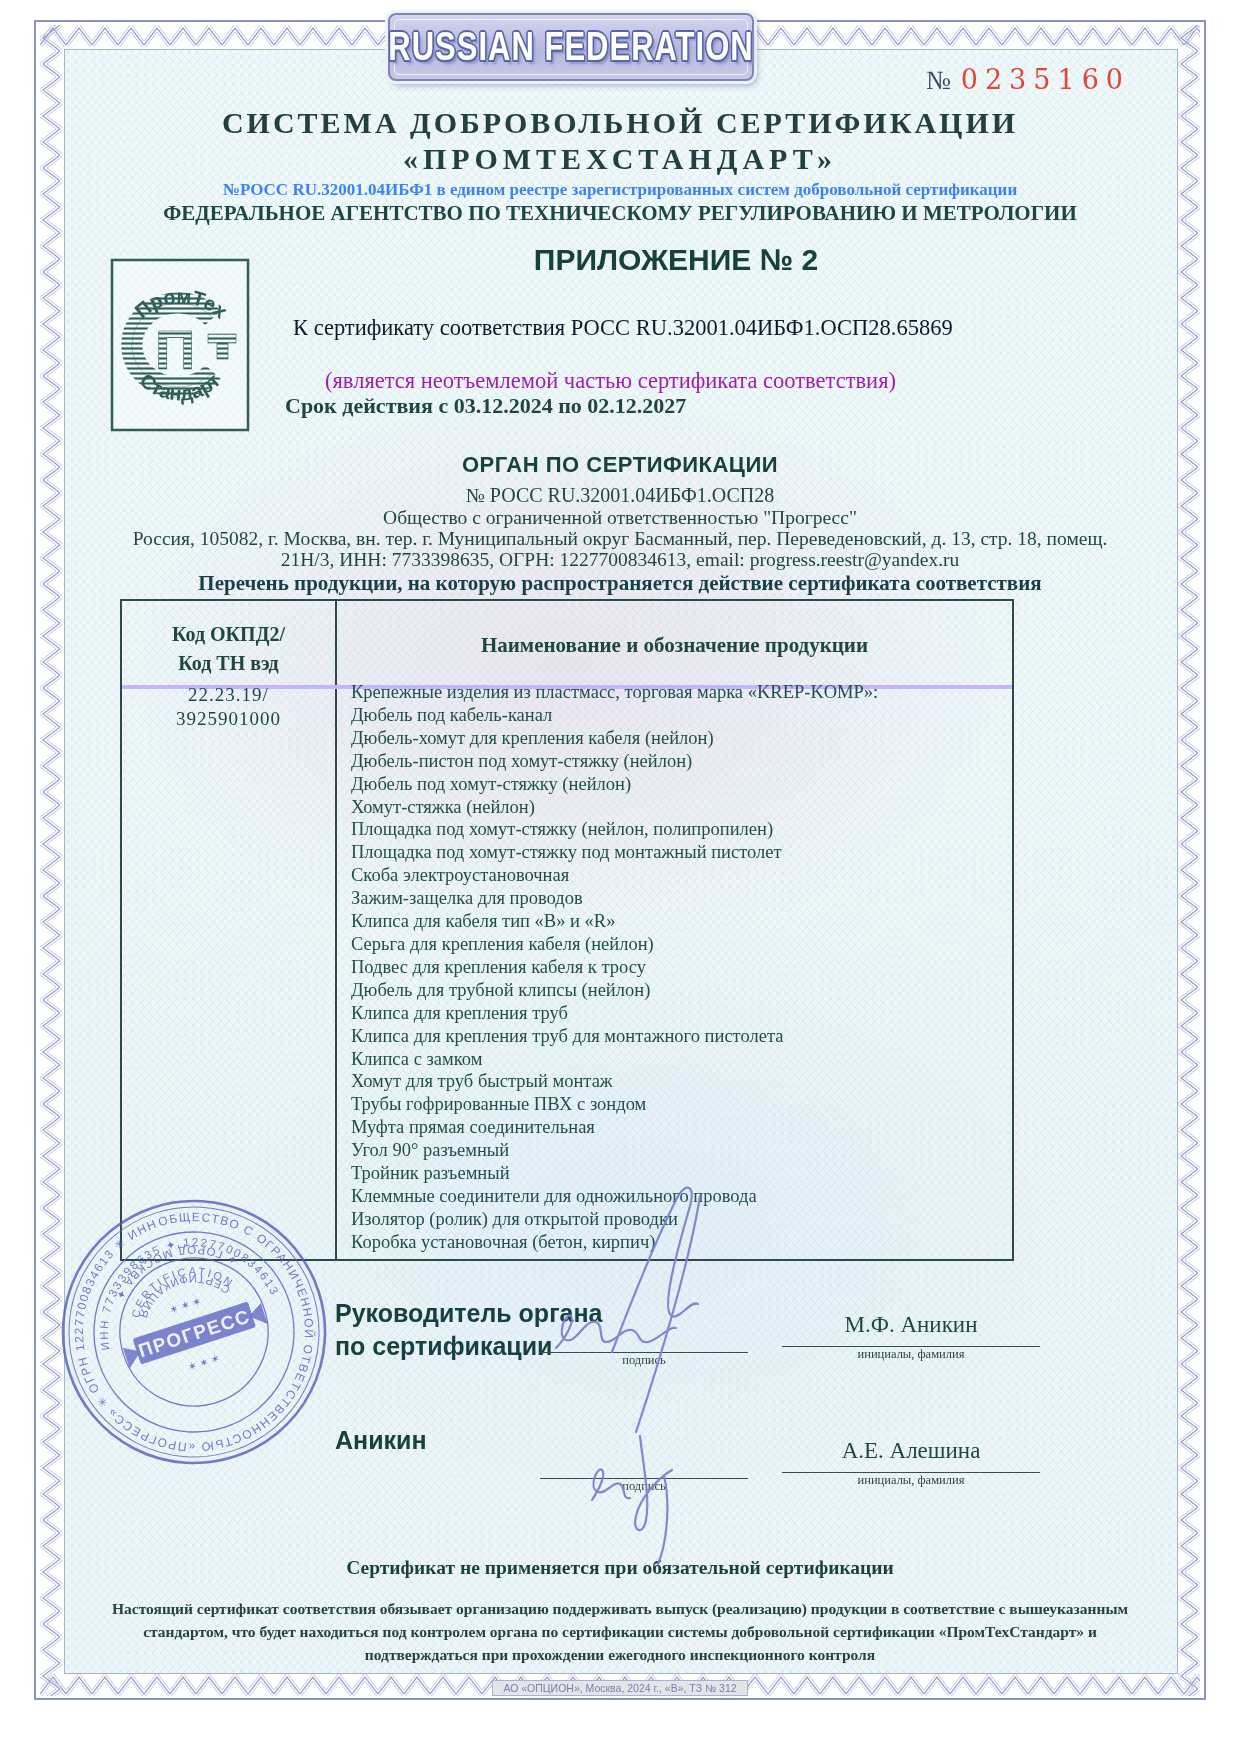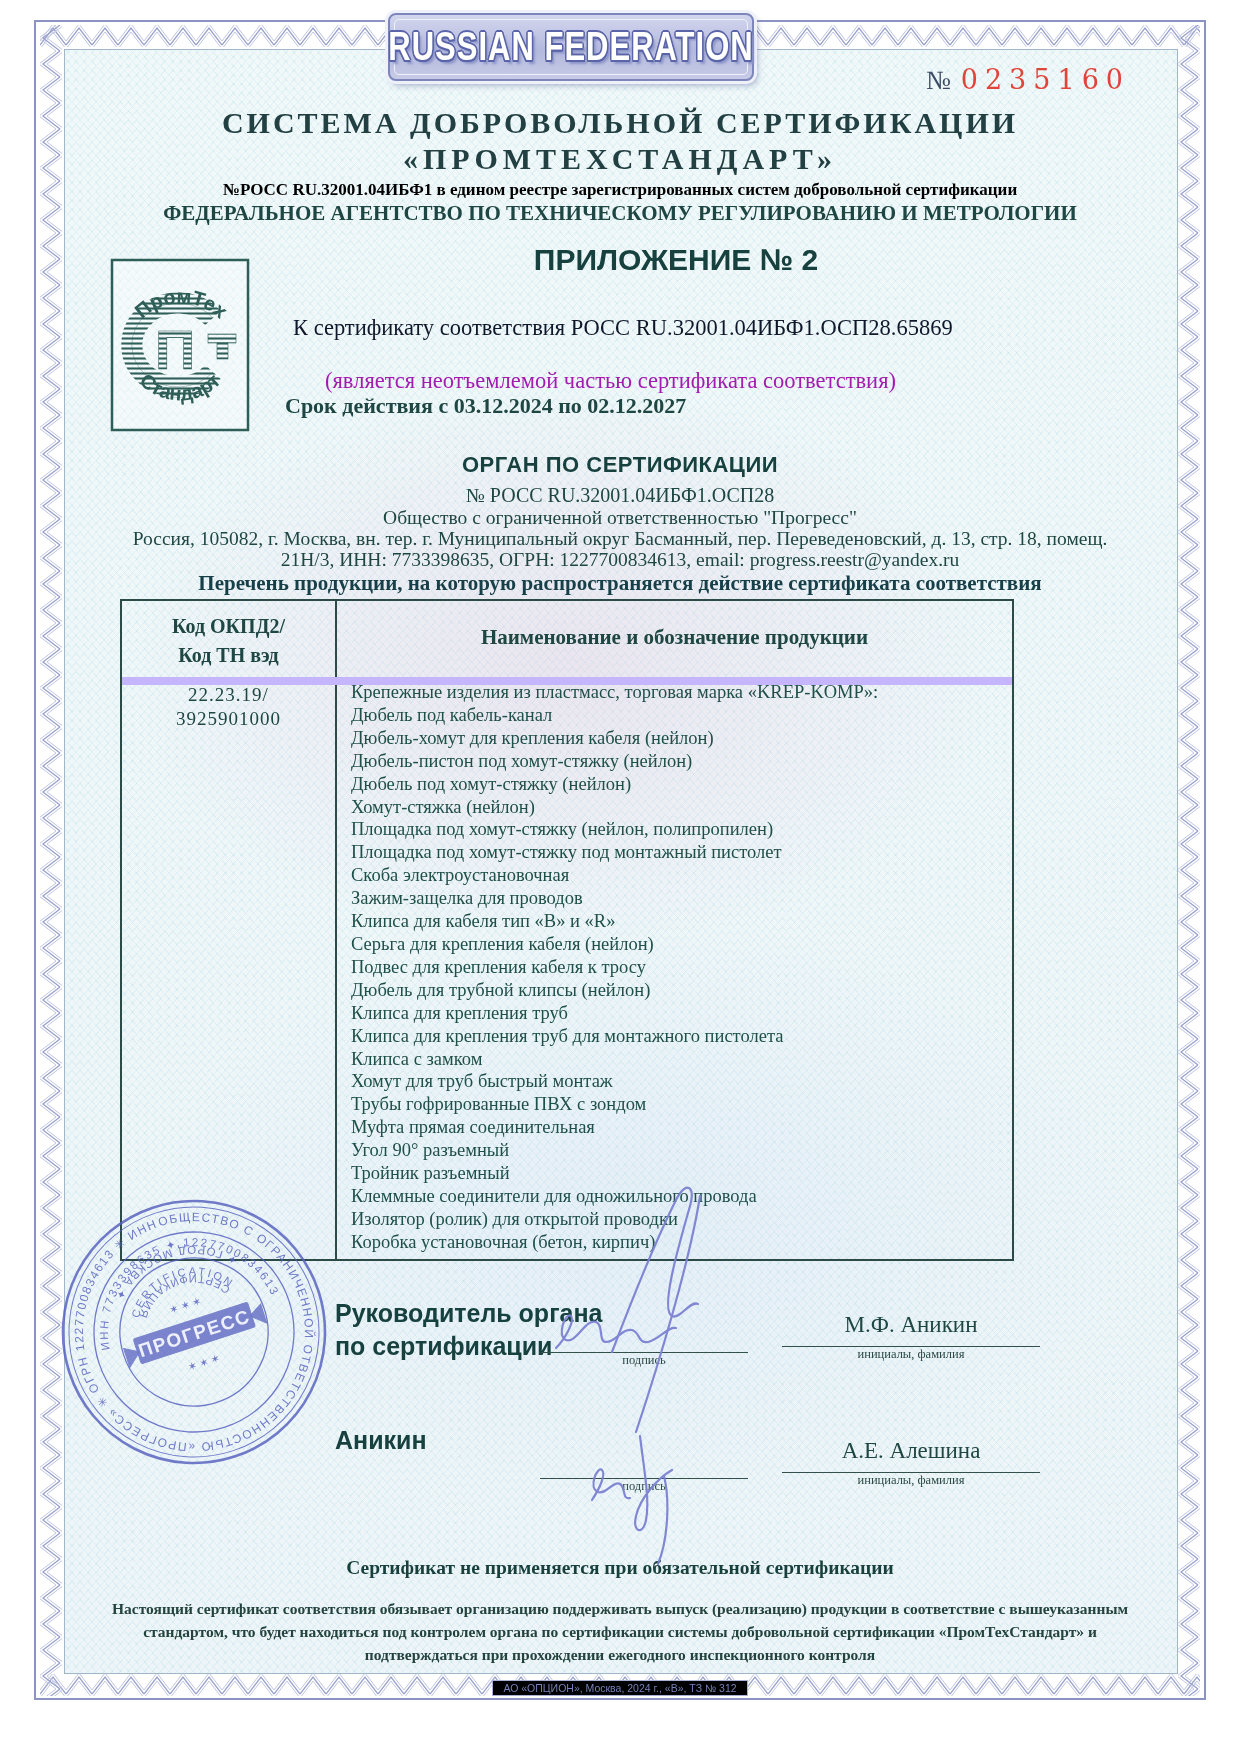--- a/index.html
+++ b/index.html
@@ -44,58 +44,58 @@
       -1px -1px #5a64a8, 1px 1px #5a64a8, -1px 1px #5a64a8, 1px -1px #5a64a8,
       3px 3px 2px #8d96c7;
   }
   
   .serial{position:absolute;left:850px;top:64px;width:280px;text-align:right;z-index:2;white-space:nowrap;}
   .serial .mark{font-family:"Liberation Serif",serif;font-size:26px;color:#3c4a66;margin-right:10px;}
   .serial .num{font-family:"DejaVu Serif",serif;font-size:27px;color:#e0453a;letter-spacing:7px;}
   .ctr{left:0;right:0;text-align:center;}
   .title1{top:106px;font-size:30px;letter-spacing:3px;font-weight:bold;color:#223f42;z-index:2;text-align:center;}
   .title2{top:142px;font-size:30px;letter-spacing:5px;font-weight:bold;color:#223f42;z-index:2;}
-  .registry{top:180px;font-size:17px;font-weight:bold;color:#000000;z-index:2;}
+  .registry{top:180px;font-size:17px;font-weight:bold;color:#3b82f6;z-index:2;}
   .agency{top:201px;font-size:21px;font-weight:bold;color:#1e4642;z-index:2;}
   .appendix-title{top:243px;left:112px;right:0;text-align:center;font-family:"Liberation Sans",sans-serif;
     font-weight:bold;font-size:30px;color:#16413e;z-index:2;}
   .cert-line{left:285px;top:315px;font-size:22.5px;color:#0f172a;white-space:nowrap;z-index:2;padding-left:8px;}
   .integral-line{left:285px;top:368px;font-size:22.5px;color:#a21caf;white-space:nowrap;z-index:2;margin-left:40px;}
   .validity{left:285px;top:393px;font-size:22px;font-weight:bold;color:#1e4642;white-space:nowrap;z-index:2;}
   .org-heading{top:452px;font-family:"Liberation Sans",sans-serif;font-weight:bold;font-size:22px;
     letter-spacing:0.5px;color:#16413e;z-index:2;}
   .org-number{top:484px;font-size:20px;color:#1e4642;z-index:2;}
   .org-name{top:507px;font-size:19.5px;color:#1e4642;z-index:2;}
   .addr1{top:528px;font-size:19.5px;color:#1e4642;z-index:2;}
   .addr2{top:549px;font-size:19.5px;color:#1e4642;z-index:2;}
   .products-heading{top:571px;font-size:21px;font-weight:bold;color:#173f48;z-index:2;}
   
   .table{position:absolute;left:120px;top:599px;width:890px;height:658px;border:2px solid #2d4b46;z-index:2;}
   .t-vline{position:absolute;left:213px;top:0;bottom:0;width:0;border-left:2px solid #2d4b46;}
-  .t-header{position:absolute;left:0;top:4px;right:0;height:72px;border-bottom:8px solid #c4b5fd;text-decoration:underline;}
+  .t-header{position:absolute;left:0;top:12px;right:0;height:72px;border-bottom:4px solid #c4b5fd;text-decoration:underline;}
   .t-h1{position:absolute;left:0;top:7px;width:213px;text-align:center;font-weight:bold;font-size:20px;
     color:#1e4642;line-height:29px;}
   .t-h2{position:absolute;left:215px;right:0;top:20px;text-align:center;font-weight:bold;font-size:21px;color:#1e4642;}
   .t-code{position:absolute;left:0;top:82px;width:213px;text-align:center;font-size:19px;color:#1e4642;
     letter-spacing:1px;line-height:24px;}
   .t-products{position:absolute;left:229px;top:80px;right:6px;font-size:18.5px;color:#1f4f49;line-height:22.9px;}
   .t-products div{white-space:nowrap;}
   
   .role{position:absolute;left:295px;font-family:"Liberation Sans",sans-serif;font-weight:bold;
     font-size:25px;color:#16413e;line-height:33px;z-index:3;margin-left:40px;}
   .sigline{position:absolute;width:208px;border-bottom:1.5px solid #33504b;z-index:3;}
   .sigline .cap, .nameline .cap{position:absolute;top:102%;left:0;right:0;text-align:center;
     font-size:12.5px;color:#2c4a46;}
   .nameline{position:absolute;width:258px;border-bottom:1.5px solid #33504b;text-align:center;
     font-size:23px;color:#1e4642;z-index:3;}
   .note-bold{top:1557px;font-size:19.5px;font-weight:bold;color:#173f3c;z-index:2;}
   .footer-par{position:absolute;top:1597px;left:92px;right:92px;text-align:center;font-weight:bold;
     font-size:15.5px;line-height:23px;color:#24433e;z-index:2;}
   .print-info{position:absolute;top:1678px;left:0;right:0;text-align:center;z-index:3;}
-  .print-info span{display:inline-block;border:1px solid #a8b0d6;background:#000000;color:#7680b6;
+  .print-info span{display:inline-block;border:1px solid #a8b0d6;background:#e5e5e5;color:#7680b6;
     font-family:"Liberation Sans",sans-serif;font-size:10.5px;padding:1px 10px;}
   .overlay-sig{position:absolute;left:0;top:0;z-index:4;pointer-events:none;}
   .stamp{position:absolute;left:48px;top:1186px;z-index:4;opacity:0.82;}
   .logo{position:absolute;left:108px;top:256px;z-index:2;}
 </style>
 </head>
 <body>
 
 <div class="inner-area"></div>
 

